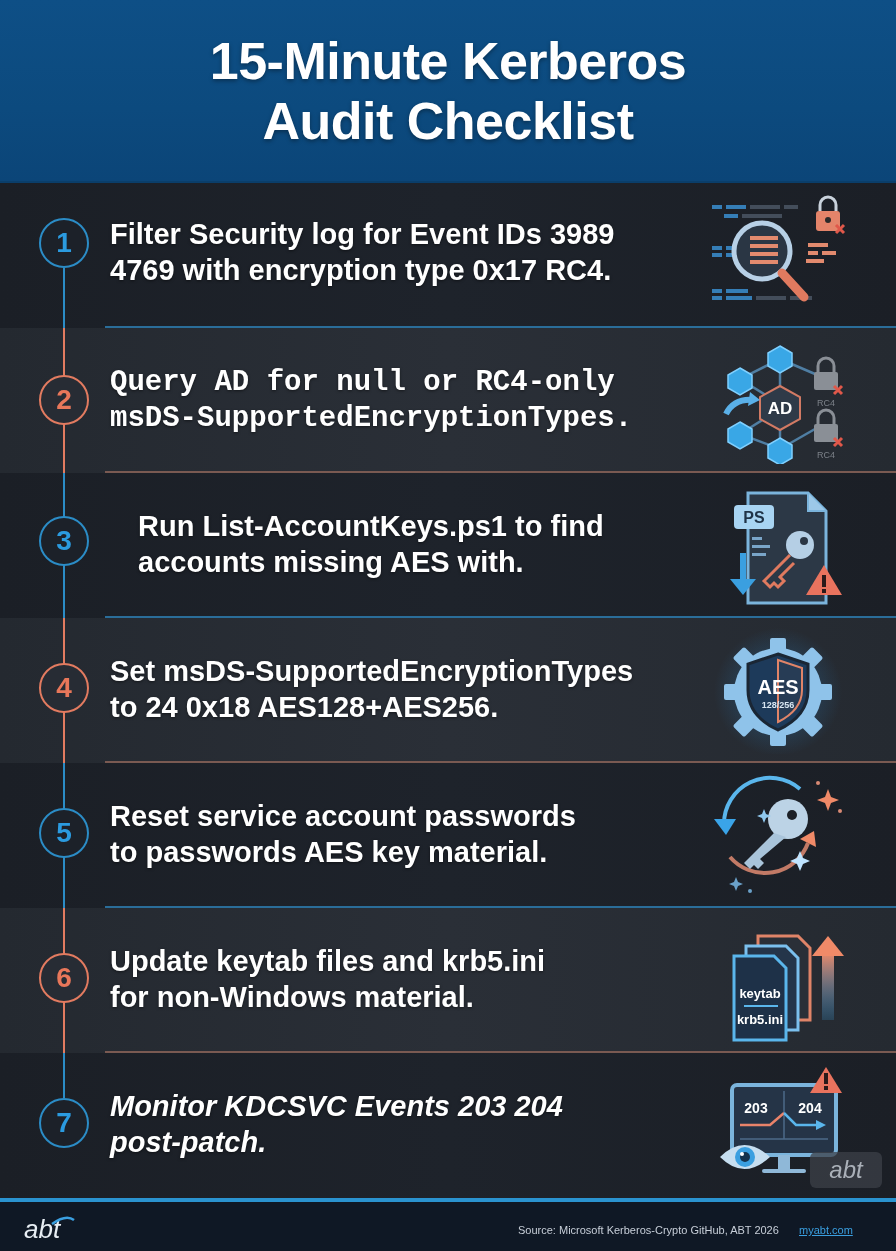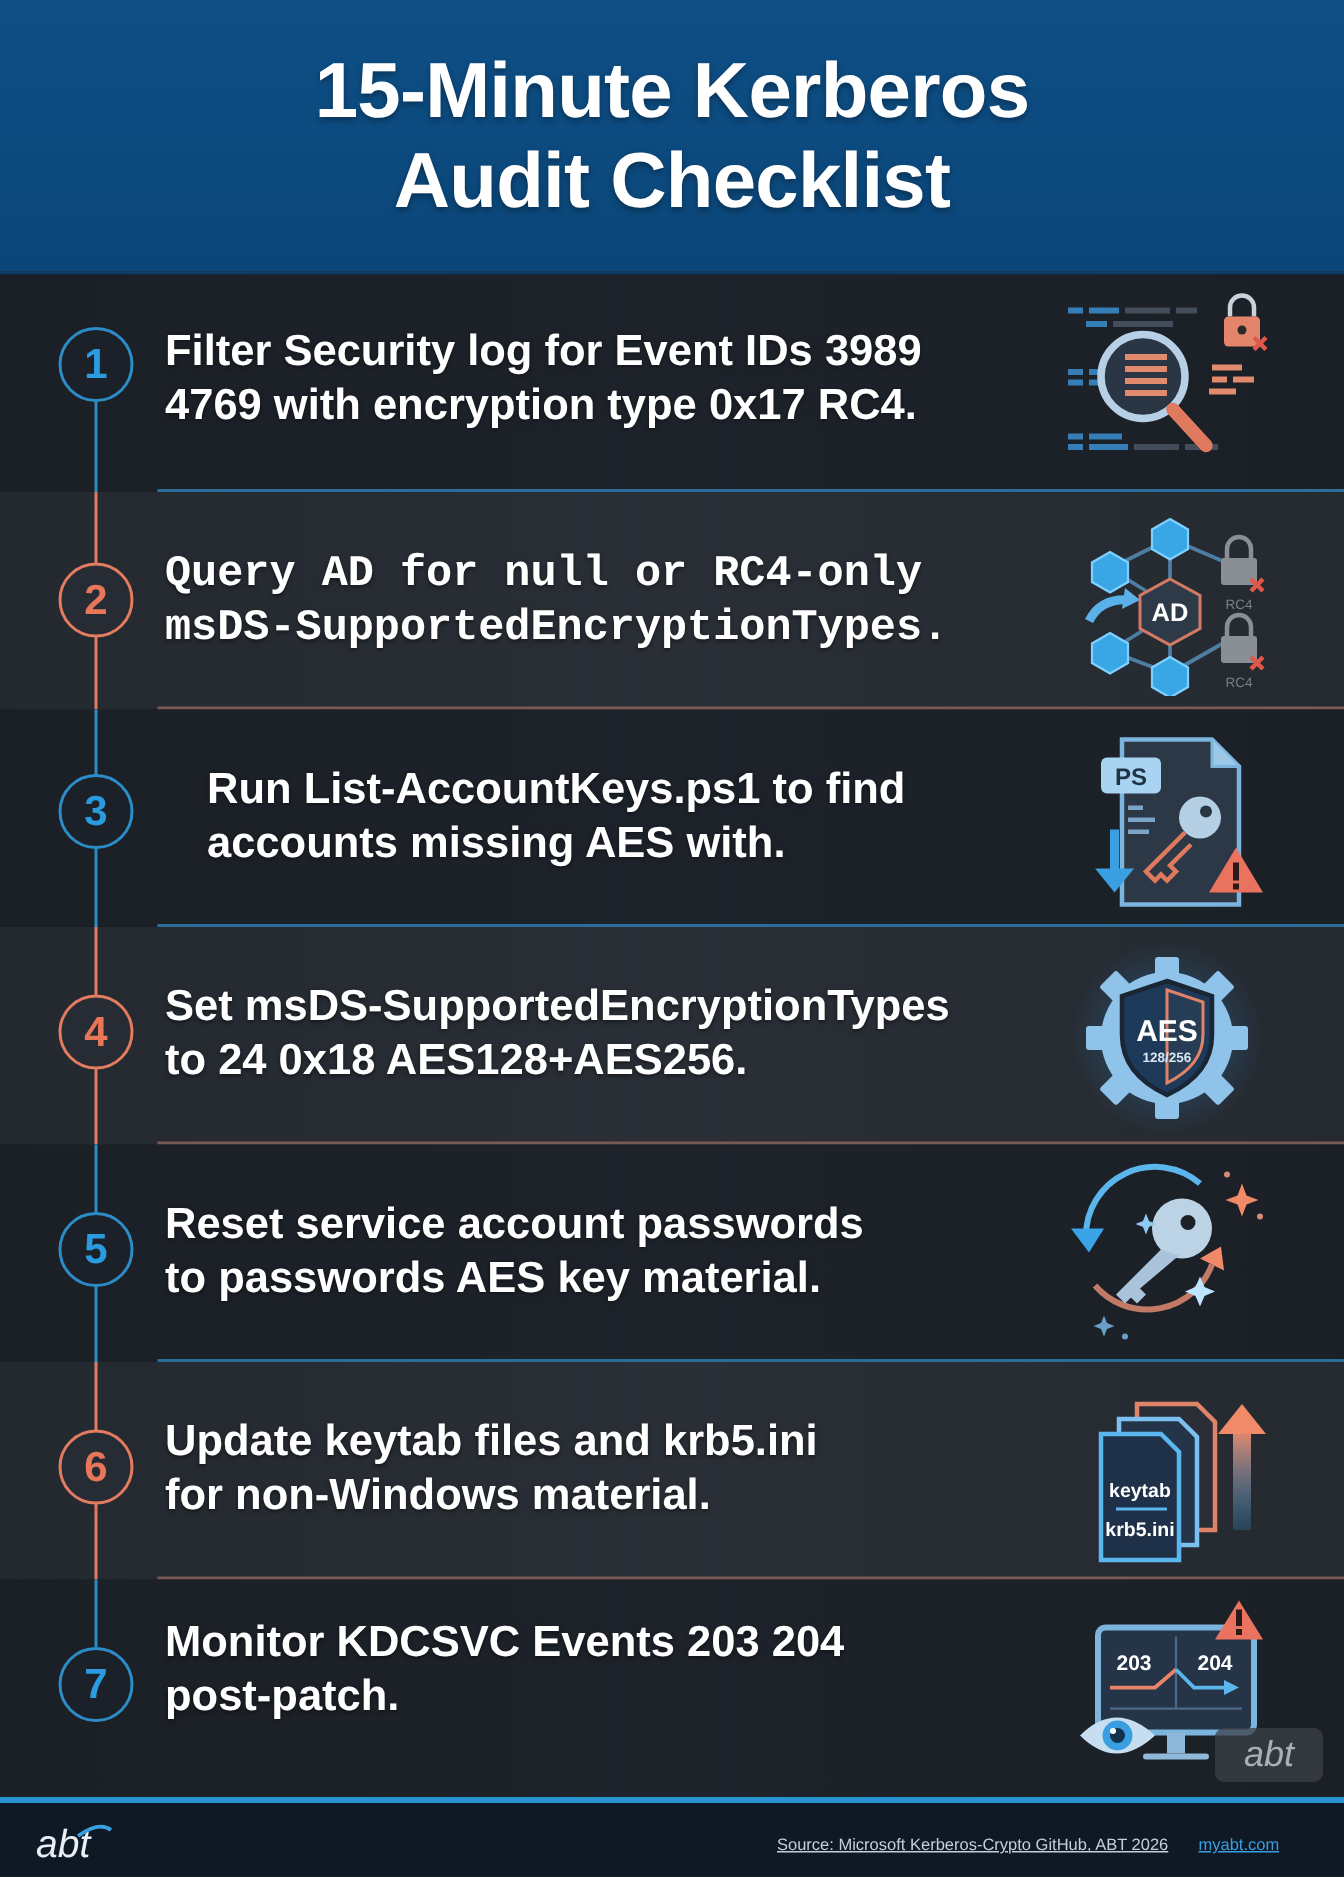--- a/index.html
+++ b/index.html
@@ -47,21 +47,21 @@
   .icon-box svg { width: 100%; height: 100%; }
 
   .footer {
     position: absolute; left: 0; top: 1198px; width: 896px; height: 53px;
     background: #0f1825; border-top: 4px solid #2a93d0;
   }
   .footer .logo {
     position: absolute; left: 18px; top: 6px; width: 60px; height: 40px;
   }
   .footer .source {
-    position: absolute; left: 518px; top: 22px; color: #c7ced8; font-size: 11px; text-decoration: underline;
+    position: absolute; left: 518px; top: 22px; color: #c7ced8; font-size: 11px;
   }
   .footer .site {
     position: absolute; left: 799px; top: 22px; color: #3a9fe0; font-size: 11px; text-decoration: underline;
   }
   .watermark {
     position: absolute; left: 810px; top: 1152px; width: 72px; height: 36px;
     background: rgba(60,64,72,0.75); border-radius: 6px;
     display: flex; align-items: center; justify-content: center;
     color: #aab0b8; font-size: 24px; font-style: italic;
   }
@@ -290,21 +290,21 @@
         <rect x="122" y="38" width="12" height="68" fill="url(#arrow6)"></rect>
         <path d="M112 42 l16 -20 l16 20z" fill="#f08a68"></path>
       </svg>
     </div>
     <div class="sep"></div>
   </div>
 
   <div class="row odd">
     <div class="vline" style="top:0;height:45px;background:#2b8cc6;"></div>
     <div class="circle" style="top:45px;">7</div>
-    <div class="step-text" style="top:24px;">
+    <div class="step-text" style="top:35px;font-style:italic;">
       <span>Monitor KDCSVC Events 203 204</span><br>
       <span>post-patch.</span>
     </div>
     <div class="icon-box" style="top:8px;">
       <svg viewBox="0 0 160 130">
         <rect x="32" y="24" width="104" height="70" rx="5" fill="#253447" stroke="#7bb4dc" stroke-width="4"></rect>
         <line x1="40" y1="78" x2="128" y2="78" stroke="#4c6a88" stroke-width="1.5"></line>
         <line x1="84" y1="30" x2="84" y2="78" stroke="#4c6a88" stroke-width="1.5"></line>
         <rect x="78" y="94" width="12" height="14" fill="#8fb8d8"></rect>
         <rect x="62" y="108" width="44" height="4" rx="2" fill="#8fb8d8"></rect>

